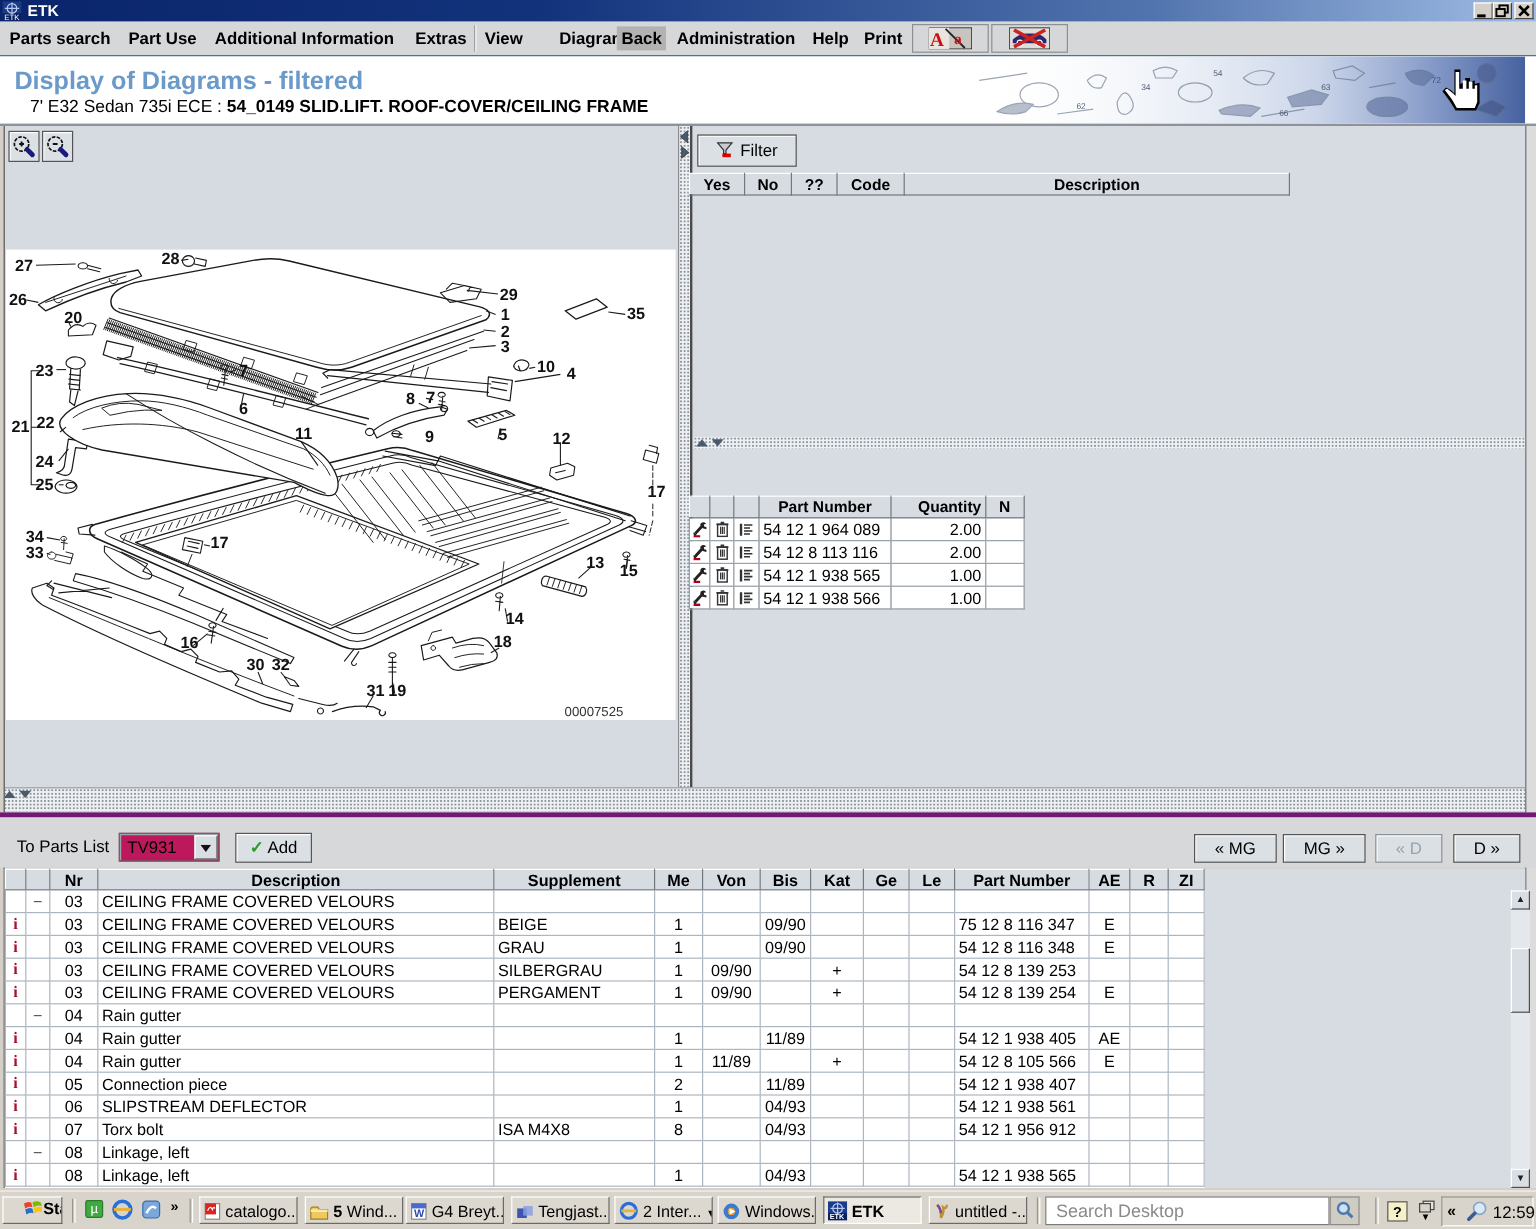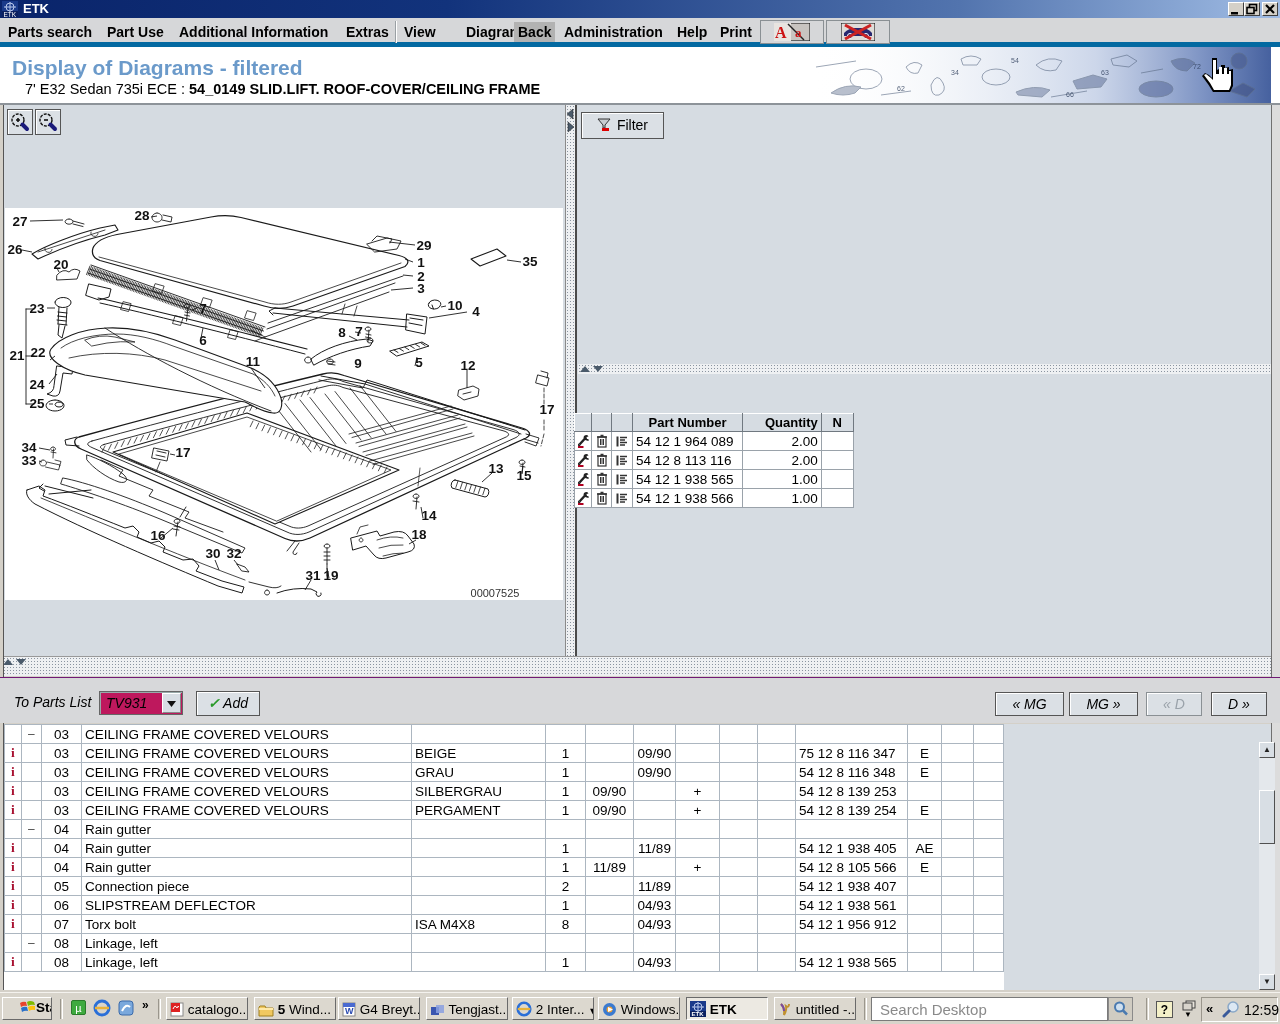--- a/index.html
+++ b/index.html
@@ -7,21 +7,21 @@
 body { font-family:"Liberation Sans", sans-serif; background:#d4d0c8; position:relative; }
 .abs { position:absolute; }
 
 #titlebar { left:0; top:0; width:1280px; height:18px;
   background:linear-gradient(to right,#0a246a 0%,#12337c 35%,#5274ae 75%,#a0bce4 100%); }
 #titlebar .ttext { left:23px; top:1px; color:#fff; font-weight:bold; font-size:13px; }
 .winbtn { top:2px; width:16px; height:14px; background:#d4d0c8;
   border-top:1px solid #fff; border-left:1px solid #fff; border-right:1px solid #404040; border-bottom:1px solid #404040;
   font-size:9px; text-align:center; line-height:12px; color:#000; font-weight:bold; }
 
-#menubar { left:0; top:18px; width:1280px; height:29px; background:#d6d7d9; border-bottom:5px solid #0369a1; }
+#menubar { left:0; top:18px; width:1280px; height:29px; background:#d6d7d9; border-bottom:1px solid #0369a1; }
 .mitem { position:absolute; top:6px; font-weight:bold; font-size:14px; color:#000; }
 .toolbtn { position:absolute; top:2px; height:24px; width:64px; background:#d6d7d9;
   border:1px solid #8a9094; }
 
 #header { left:0; top:47px; width:1280px; height:58px; background:#fff; border-bottom:2px solid #8d9399; }
 #htitle { left:12px; top:9px; font-size:21px; font-weight:bold; color:#6b9aca; }
 #hsub { left:25px; top:34px; font-size:14.5px; color:#000; }
 #hcollage { left:811px; top:0; width:460px; height:56px; }
 
 #main { left:0; top:105px; width:1280px; height:553px; background:#d5dbe1; }
@@ -39,21 +39,21 @@
   box-shadow:inset 1px 1px 0 #fff; font-size:14px; text-align:center; line-height:25px; }
 
 table { border-collapse:collapse; table-layout:fixed; font-size:13px; }
 td,th { overflow:hidden; white-space:nowrap; padding:0 3px; height:18px; }
 th { font-weight:bold; text-align:center; background:#d6dce2;
   border:1px solid #707880; border-top-color:#fff; border-left-color:#fff;
   box-shadow:inset 0 0 0 0.5px #d6dce2; }
 
 .hsplit { background:#eef0f2; background-image:radial-gradient(#8a94a0 26%, transparent 30%); background-size:3px 3px; }
 
-#topbar { left:0; top:677px; width:1280px; height:46px; background:#d7d8da; border-top:1px solid #701a75;font-style:italic; }
+#topbar { left:0; top:677px; width:1280px; height:46px; background:#d7d8da; border-top:4px solid #701a75; }
 .btn3d { position:absolute; background:#dbe0e5; border:1px solid #555; box-shadow:inset 1px 1px 0 #fff;
   font-size:14px; text-align:center; }
 
 #btablewrap { left:4px; top:724px; width:1000px; height:266px; background:#fff; }
 #btmarea { left:1004px; top:724px; width:267px; height:266px; background:#d6dce2; }
 .bt td { border:1px solid #acb6c0; height:19px; font-size:13.5px; padding:0 3px; }
 .bt th { height:17px; font-size:13.5px; }
 .iicon { color:#a81030; font-weight:bold; font-family:"Liberation Serif",serif; font-size:16px; text-align:center; }
 .bt .pm { color:#555; text-align:center; }
 .bt .nr { text-align:center; }
@@ -362,20 +362,33 @@
       <polygon points="7,1 1,6 7,11" fill="#4a5a6a" stroke="#222" stroke-width="0.5"></polygon>
       <polygon points="2,14 8,19 2,24" fill="#4a5a6a" stroke="#222" stroke-width="0.5"></polygon>
     </svg>
   </div>
 <div class="abs" id="rightpanel">
   <div class="abs" id="filterbtn"><svg width="16" height="14" style="vertical-align:-2px" viewBox="0 0 16 14">
         <polygon points="1,1 13,1 8,7 8,10 6,10 6,7" fill="#c8ccd0" stroke="#333" stroke-width="1"></polygon>
         <rect x="5" y="10" width="7" height="3" fill="#dd0000"></rect>
       </svg> Filter</div>
 
+  <div class="abs" style="left:-4px; top:39px;">
+    <table>
+      <tbody>
+          <tr>
+        <th style="width:46px;">Yes</th>
+        <th style="width:39px;">No</th>
+        <th style="width:38px;">??</th>
+        <th style="width:56px;">Code</th>
+        <th style="width:321px;">Description</th>
+      </tr>
+    </tbody>
+      </table>
+  </div>
 
   <div class="abs hsplit" style="left:0; top:259px; width:693px; height:10px;">
     <svg class="abs" style="left:2px; top:1px;" width="26" height="8" viewBox="0 0 26 8">
         <polygon points="5,1 0,7 10,7" fill="#4a5a6a"></polygon>
         <polygon points="13,1 23,1 18,7" fill="#4a5a6a"></polygon>
       </svg>
   </div>
 
   <div class="abs" style="left:-4px; top:308px;">
     <table class="lt">
@@ -512,20 +525,37 @@
         <col style="width:42px">
         <col style="width:44px">
         <col style="width:38px">
         <col style="width:38px">
         <col style="width:112px">
         <col style="width:34px">
         <col style="width:32px">
         <col style="width:30px">
       </colgroup>
 <tbody>
+        <tr>
+          <th></th>
+          <th></th>
+          <th>Nr</th>
+          <th>Description</th>
+          <th>Supplement</th>
+          <th>Me</th>
+          <th>Von</th>
+          <th>Bis</th>
+          <th>Kat</th>
+          <th>Ge</th>
+          <th>Le</th>
+          <th>Part Number</th>
+          <th>AE</th>
+          <th>R</th>
+          <th>ZI</th>
+        </tr>
 <tr>
           <td></td>
           <td class="pm">−</td>
           <td class="nr">03</td>
           <td>CEILING FRAME COVERED VELOURS</td>
           <td></td>
           <td></td>
           <td></td>
           <td></td>
           <td></td>

